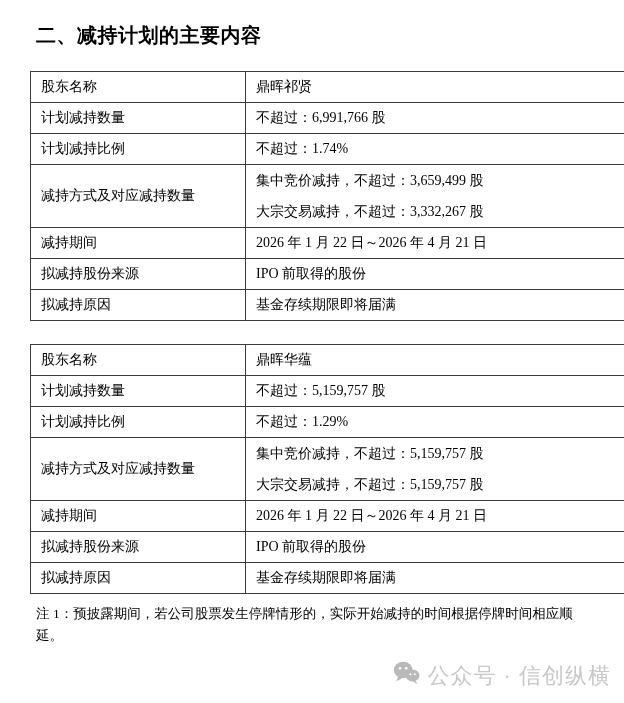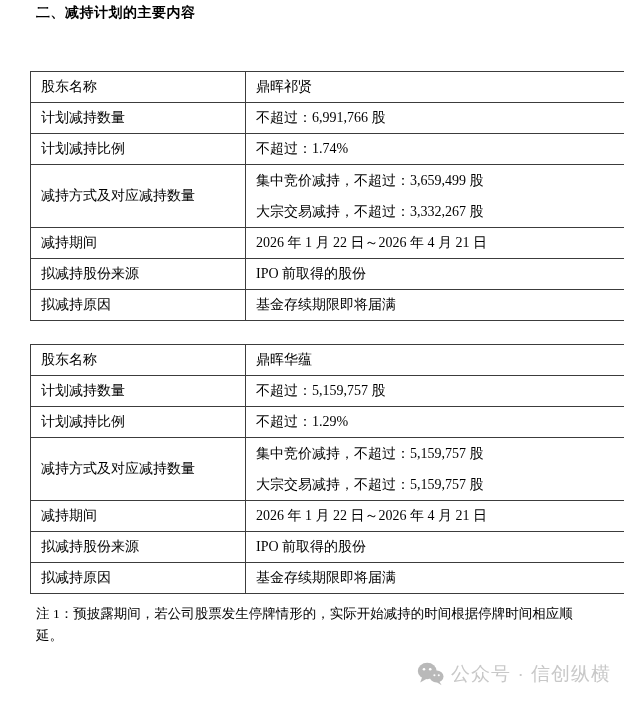--- a/index.html
+++ b/index.html
@@ -11,22 +11,22 @@
     width: 624px;
     height: 703px;
     position: relative;
     overflow: hidden;
     font-family: "Liberation Serif", "DejaVu Serif", serif;
     color: #000000;
   }
   .doc-title {
     position: absolute;
     left: 36px;
-    top: 4px;
-    font-size: 14px;
+    top: 22px;
+    font-size: 20px;
     font-weight: bold;
     letter-spacing: 0.5px;
     white-space: nowrap;
   }
   .plan-table {
     position: absolute;
     left: 30px;
     border-collapse: collapse;
     table-layout: fixed;
     width: 568px;
@@ -59,24 +59,24 @@
   .note-line {
     line-height: 22px;
     white-space: nowrap;
   }
   .note-line.gap { margin-top: 5px; }
   .watermark {
     position: absolute;
     right: 13px;
     top: 661px;
     display: flex;
-    align-items: center;
+    align-items: flex-start;
     gap: 7px;
     font-family: "Liberation Sans", "DejaVu Sans", sans-serif;
-    font-size: 19px;
+    font-size: 22px;
     color: #c8c8c8;
     letter-spacing: 1px;
     white-space: nowrap;
   }
   .watermark svg { display: block; }
 </style>
 </head>
 <body>
 
 <div class="doc-title">二、减持计划的主要内容</div>

